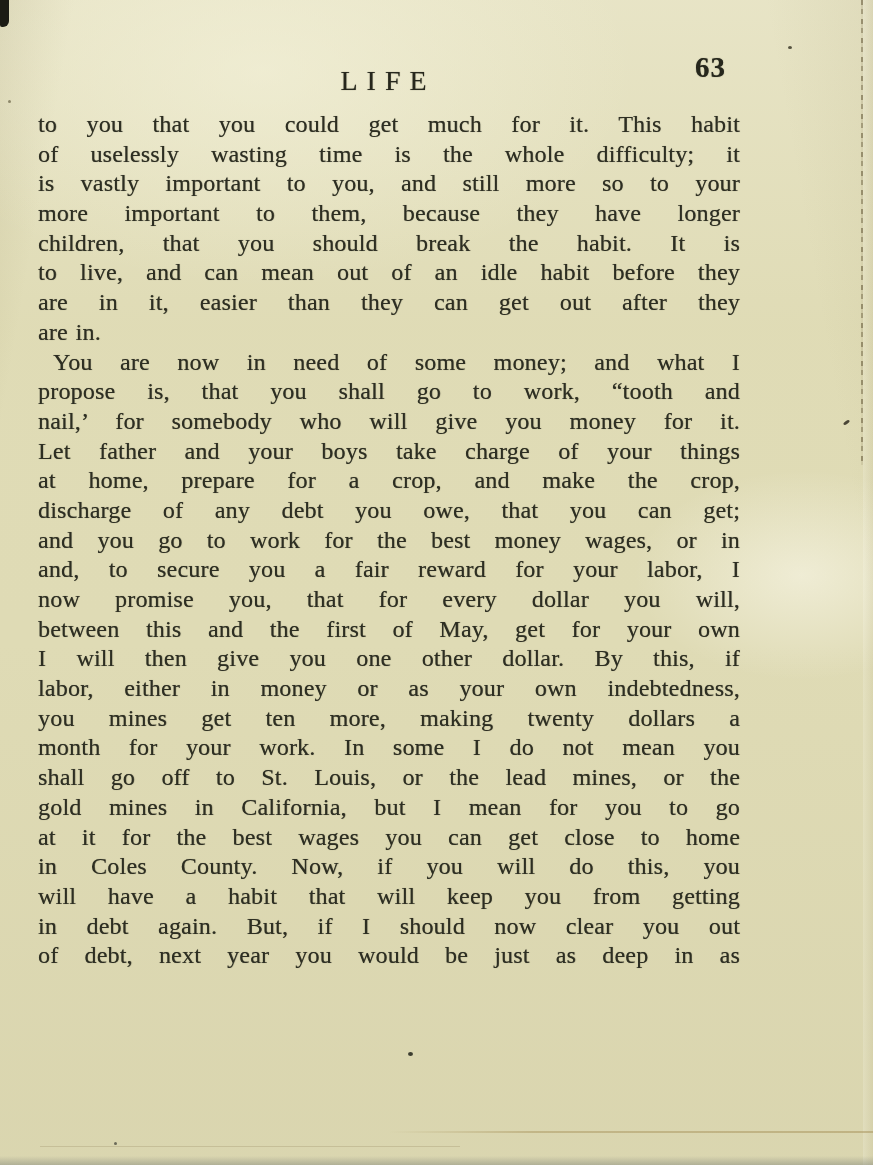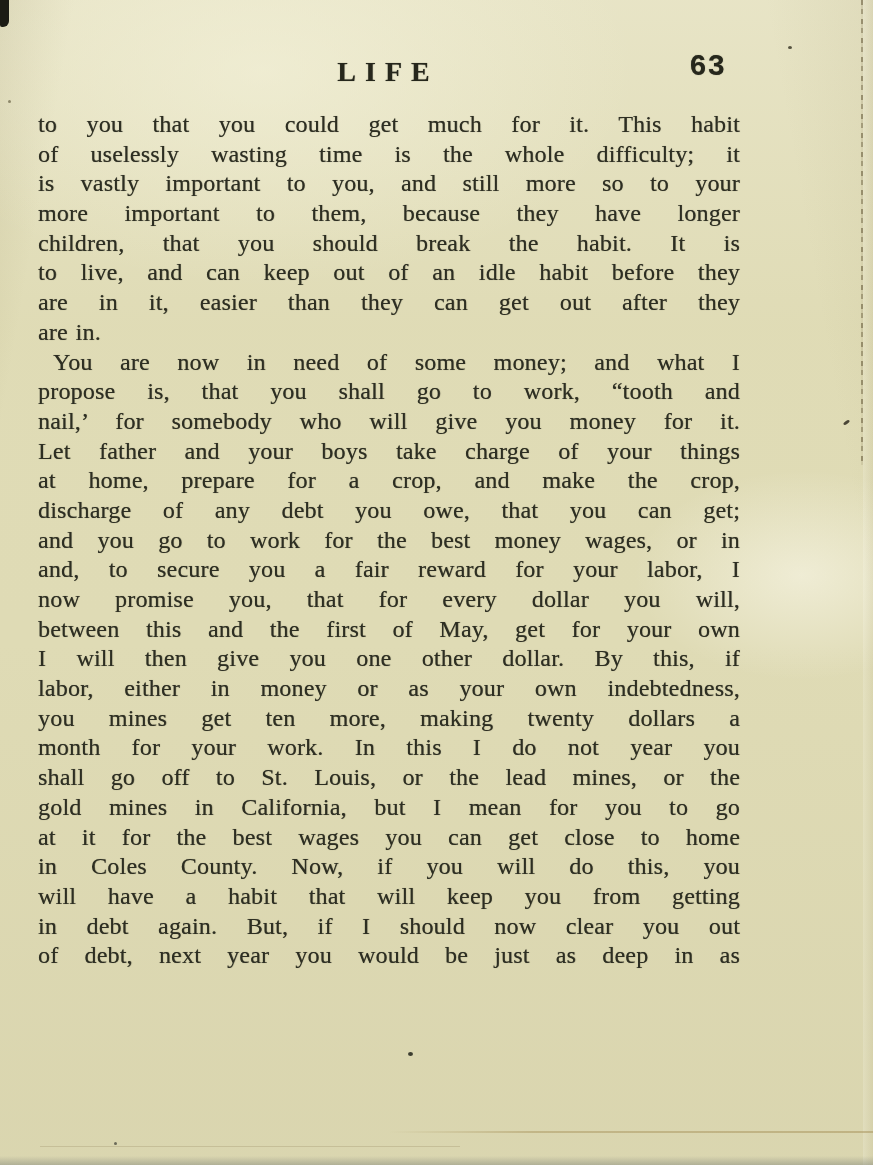--- a/index.html
+++ b/index.html
@@ -19,29 +19,28 @@
       linear-gradient(to bottom, rgba(236,233,207,0.65), rgba(226,222,185,0.15) 28%, rgba(0,0,0,0) 55%, rgba(196,190,150,0.18) 96%),
       #dfdbb5;
   }
   .header {
     position: absolute;
     left: 38px; top: 50px; width: 702px; height: 40px;
     color: #26271c;
   }
   .title {
     position: absolute; left: 50%; transform: translateX(-51%);
-    top: 6px;
-    font-size: 28px; letter-spacing: 9px; font-weight: 700;
+    top: 15px;
+    font-size: 28px; letter-spacing: 9px; font-weight: 400;
     text-shadow: 0 0 1px rgba(40,40,28,0.6);
   }
   .pagenum {
     position: absolute; right: 14px; top: 1px;
     font-size: 29px; font-weight: 700; letter-spacing: 1px;
     text-shadow: 0 0 1px rgba(40,40,28,0.6);
-    font-family: Liberation Mono, monospace;
   }
   .text-block {
     position: absolute;
     left: 38px; top: 110px; width: 702px;
     color: #2d2e22;
     font-size: 24px;
     line-height: 29.7px;
     letter-spacing: 0.2px;
     word-spacing: 1.5px;
     text-shadow: 0.3px 0.3px 0.7px rgba(45,45,32,0.65);
@@ -99,39 +98,39 @@
     <span class="pagenum">63</span>
   </div>
 
   <div class="text-block">
       <div class="paragraph">
         <div class="line">to you that you could get much for it.  This habit</div>
         <div class="line">of uselessly wasting time is the whole difficulty; it</div>
         <div class="line">is vastly important to you, and still more so to your</div>
         <div class="line">more important to them, because they have longer</div>
         <div class="line">children, that you should break the habit.  It is</div>
-        <div class="line">to live, and can keep out of an idle habit before they</div>
+        <div class="line">to live, and can mean out of an idle habit before they</div>
         <div class="line">are in it, easier than they can get out after they</div>
         <div class="line short">are in.</div>
       </div>
       <div class="paragraph">
         <div class="line indent">You are now in need of some money; and what I</div>
         <div class="line">propose is, that you shall go to work, “tooth and</div>
         <div class="line">nail,’ for somebody who will give you money for it.</div>
         <div class="line">Let father and your boys take charge of your things</div>
         <div class="line">at home, prepare for a crop, and make the crop,</div>
         <div class="line">discharge of any debt you owe, that you can get;</div>
         <div class="line">and you go to work for the best money wages, or in</div>
         <div class="line">and, to secure you a fair reward for your labor, I</div>
         <div class="line">now promise you, that for every dollar you will,</div>
         <div class="line">between this and the first of May, get for your own</div>
         <div class="line">I will then give you one other dollar.  By this, if</div>
         <div class="line">labor, either in money or as your own indebtedness,</div>
         <div class="line">you mines get ten more, making twenty dollars a</div>
-        <div class="line">month for your work.  In this I do not year you</div>
+        <div class="line">month for your work.  In some I do not mean you</div>
         <div class="line">shall go off to St. Louis, or the lead mines, or the</div>
         <div class="line">gold mines in California, but I mean for you to go</div>
         <div class="line">at it for the best wages you can get close to home</div>
         <div class="line">in Coles County.  Now, if you will do this, you</div>
         <div class="line">will have a habit that will keep you from getting</div>
         <div class="line">in debt again.  But, if I should now clear you out</div>
         <div class="line">of debt, next year you would be just as deep in as</div>
       </div>
     </div>
 

